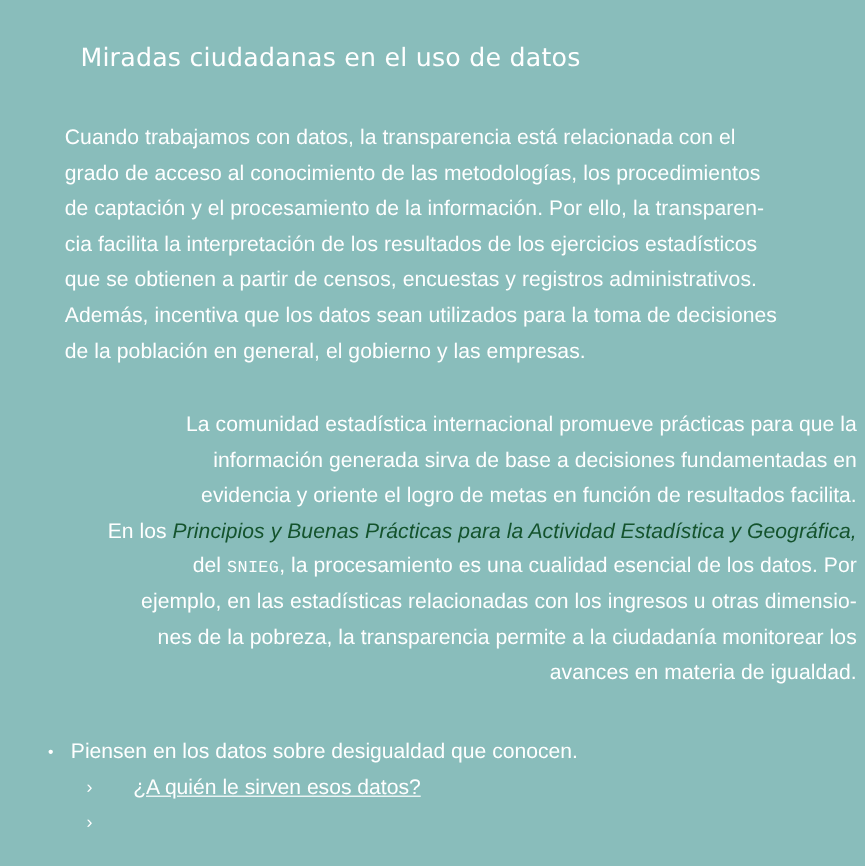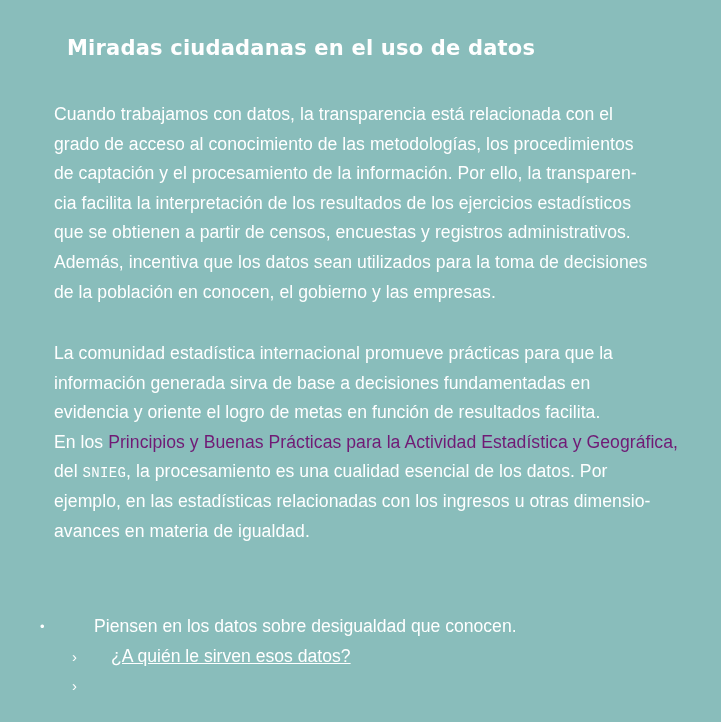--- a/index.html
+++ b/index.html
@@ -20,21 +20,21 @@
       left: 0;
       top: 0;
       width: 721px;
       height: 722px;
     }
     .title {
       position: absolute;
       left: 67px;
       top: 36px;
       font-family: "DejaVu Sans", sans-serif;
-      font-weight: bold;
+      font-weight: normal;
       font-size: 21px;
       letter-spacing: 0.2px;
       color: #ffffff;
       white-space: nowrap;
     }
     .para {
       position: absolute;
       left: 40px;
       width: 660px;
       margin-left: 14px;
@@ -42,23 +42,24 @@
     .line {
       height: 29.6px;
       line-height: 29.6px;
       font-family: "Liberation Sans", sans-serif;
       font-size: 17.6px;
       white-space: nowrap;
       letter-spacing: 0.05px;
       color: #ffffff;
     }
     .p1 { top: 100px; }
-    .p2 { top: 339px; }
+    .p2 { top: 339px; text-align: right; }
     .emph {
-      color: #701a75;
+      color: #14532d;
+      font-style: italic;
     }
     .smallcaps {
       font-size: 14px;
       letter-spacing: 0.3px;
       font-family: Liberation Mono, monospace;
     }
     .bullets {
       position: absolute;
       left: 40px;
       top: 612px;
@@ -75,21 +76,20 @@
     .bullet-dot {
       position: absolute;
       left: 0;
       top: 0;
       font-size: 13px;
     }
     .bullet-text {
       position: absolute;
       left: 19px;
       top: 0;
-      margin-left: 35px;
     }
     .sub-marker {
       position: absolute;
       left: 32px;
       top: 0;
       font-size: 15px;
     }
     .sub-text {
       position: absolute;
       left: 71px;
@@ -104,34 +104,35 @@
 
   <h1 class="title" style="margin:0;">Miradas ciudadanas en el uso de datos</h1>
 
   <div class="para p1">
     <div class="line">Cuando trabajamos con datos, la transparencia está relacionada con el</div>
     <div class="line">grado de acceso al conocimiento de las metodologías, los procedimientos</div>
     <div class="line">de captación y el procesamiento de la información. Por ello, la transparen-</div>
     <div class="line">cia facilita la interpretación de los resultados de los ejercicios estadísticos</div>
     <div class="line">que se obtienen a partir de censos, encuestas y registros administrativos.</div>
     <div class="line">Además, incentiva que los datos sean utilizados para la toma de decisiones</div>
-    <div class="line">de la población en conocen, el gobierno y las empresas.</div>
+    <div class="line">de la población en general, el gobierno y las empresas.</div>
   </div>
 
   <div class="para p2">
     <div class="line">La comunidad estadística internacional promueve prácticas para que la</div>
     <div class="line">información generada sirva de base a decisiones fundamentadas en</div>
     <div class="line">evidencia y oriente el logro de metas en función de resultados facilita.</div>
     <div class="line">
       <span>En los </span><span class="emph">Principios y Buenas Prácticas para la Actividad Estadística y Geográfica,</span>
     </div>
     <div class="line">
       <span>del </span><span class="smallcaps">SNIEG</span><span>, la procesamiento es una cualidad esencial de los datos. Por</span>
     </div>
     <div class="line">ejemplo, en las estadísticas relacionadas con los ingresos u otras dimensio-</div>
+    <div class="line">nes de la pobreza, la transparencia permite a la ciudadanía monitorear los</div>
     <div class="line">avances en materia de igualdad.</div>
   </div>
 
   <div class="bullets">
     <div class="bullet-row">
       <span class="bullet-dot">•</span>
       <span class="bullet-text">Piensen en los datos sobre desigualdad que conocen.</span>
     </div>
     <div class="bullet-row">
       <span class="sub-marker">›</span>

